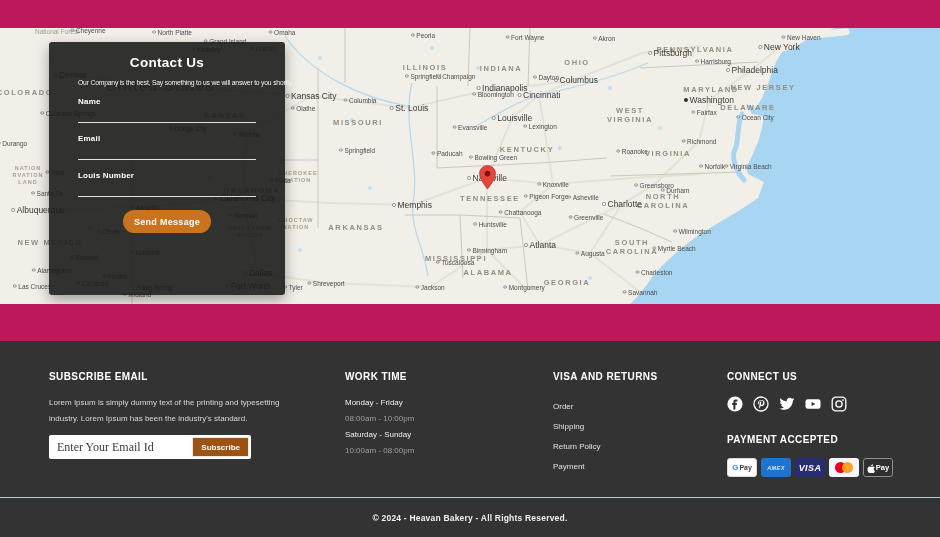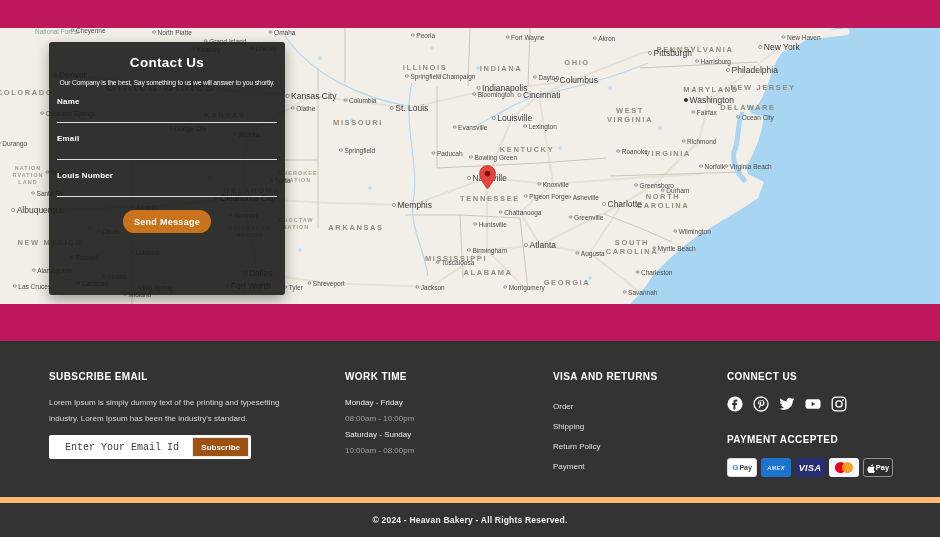--- a/index.html
+++ b/index.html
@@ -14,36 +14,36 @@
   .m-nation { position:absolute; transform:translate(-50%,-50%); color:#ab9f8d; font-size:5.5px; font-weight:bold; letter-spacing:1px; white-space:pre-line; text-align:center; line-height:1.3; }
   .m-park { position:absolute; transform:translate(-50%,-50%); color:#8aa88b; font-size:6.5px; white-space:pre-line; text-align:center; }
   .m-city { position:absolute; transform:translate(-50%,-50%); color:#4c4c4c; font-size:6.5px; white-space:nowrap; display:flex; align-items:center; }
   .m-city.big { font-size:8.5px; color:#3a3a3a; }
   .m-city .dot { width:3.5px; height:3.5px; border:1px solid #878787; background:#fff; border-radius:50%; margin-right:2px; flex:0 0 auto; }
   .m-city.cap .dot { background:#333; border-color:#333; }
   .region-label { position:absolute; left:160px; top:57px; transform:translate(-50%,-50%); color:#9a948a; font-size:15px; font-weight:bold; letter-spacing:1px; z-index:2; white-space:nowrap; }
   .pin { position:absolute; left:478px; top:136px; width:19px; height:27px; z-index:4; }
 
   
-  .contact-card { position:absolute; left:49px; top:14px; width:236px; height:253px; background:rgba(28,28,28,0.9); border-radius:3px; z-index:5; box-shadow:0 5px 14px rgba(0,0,0,0.35); padding:13px 8px 0; display:flex; flex-direction:column; }
+  .contact-card { position:absolute; left:49px; top:14px; width:236px; height:253px; background:rgba(28,28,28,0.9); border-radius:3px; z-index:5; box-shadow:0 5px 14px rgba(0,0,0,0.35); padding:13px 29px 0; display:flex; flex-direction:column; }
   .contact-card h2 { color:#fff; font-size:13.5px; font-weight:bold; text-align:center; letter-spacing:.3px; }
   .contact-card .sub { color:#f2f2f2; font-size:6.8px; letter-spacing:-0.2px; text-align:center; white-space:nowrap; margin-top:9px; }
   .field { margin-top:11px; }
   .field label { display:block; color:#fff; font-size:8px; font-weight:bold; letter-spacing:.2px; }
   .field input { display:block; width:100%; background:transparent; border:none; border-bottom:1px solid rgba(255,255,255,0.85); height:17px; color:#fff; font-size:9px; outline:none; }
   .send-btn { margin:13px auto 0; width:88px; height:23px; border:none; border-radius:12px; background:var(--send,#c9731d); color:#fff; font-size:9px; font-weight:bold; font-family:"Liberation Sans",sans-serif; letter-spacing:.3px; cursor:pointer; }
 
   
   footer { position:absolute; left:0; top:341px; width:940px; height:196px; background:var(--footerbg,#333333); color:#fff; }
   .col { position:absolute; top:30px; }
   .col h4 { color:#fff; font-size:10px; font-weight:bold; letter-spacing:.4px; }
   .col1 { left:49px; width:260px; }
   .col1 .ftext { margin-top:13px; color:#d8d8d8; font-size:8px; line-height:16px; width:252px; }
   .subscribe-row { margin-top:8px; position:relative; width:202px; height:24px; background:#fff; border-radius:2px; display:flex; align-items:center; }
-  .subscribe-row input { flex:1; height:100%; border:none; outline:none; background:transparent; font-size:10px; padding-left:16px; color:#222; font-family:Liberation Mono, monospace; }
+  .subscribe-row input { flex:1; height:100%; border:none; outline:none; background:transparent; font-size:12px; padding-left:8px; color:#222; font-family:Liberation Serif, serif; }
   .subscribe-row input::placeholder { color:#3a3a3a; }
   .sub-btn { position:absolute; right:2px; top:2px; height:20px; padding:0 8px; background:var(--subscribe,#9c5213); border:1px solid #efe7da; color:#fff; font-size:8px; font-weight:bold; font-family:"Liberation Sans",sans-serif; cursor:pointer; }
   .col2 { left:345px; width:180px; }
   .col2 ul, .col3 ul { list-style:none; margin-top:13px; }
   .col2 li { font-size:8px; line-height:16px; color:#efefef; }
   .col2 li.muted { color:#9f9f9f; }
   .col3 { left:553px; width:140px; }
   .col3 li a { font-size:8px; line-height:16px; color:#e2e2e2; text-decoration:none; display:inline-block; cursor:pointer; }
   .col4 { left:727px; width:180px; }
   #social-row { margin-top:14px; display:flex; gap:10px; }
@@ -56,21 +56,21 @@
   .gp-g { color:#4285f4; font-weight:bold; font-size:8px; margin-right:1px; }
   .gp-p { color:#3c4043; font-size:7px; font-weight:bold; }
   .badge.amex { background:var(--amex,#1f72cd); color:#cfe8ff; font-size:5.5px; font-weight:bold; font-style:italic; letter-spacing:.4px; }
   .badge.visa { background:var(--visa,#272d72); color:#fff; font-size:9px; font-weight:bold; font-style:italic; letter-spacing:.4px; }
   .badge.mc { background:#f4f6fa; }
   .mc-c { width:11px; height:11px; border-radius:50%; display:inline-block; }
   .mc-red { background:var(--mcred,#eb001b); }
   .mc-org { background:var(--mcorg,#f79e1b); margin-left:-4px; opacity:.95; }
   .badge.apay { background:#2f2f2f; border:1px solid #909090; color:#fff; font-size:7.5px; font-weight:bold; gap:1px; }
   .badge.apay svg { width:8px; height:10px; }
-  .copy-bar { position:absolute; left:0; bottom:0; width:100%; height:40px; border-top:6px solid #fdba74; display:flex; align-items:center; justify-content:center; }
+  .copy-bar { position:absolute; left:0; bottom:0; width:100%; height:40px; border-top:1px solid #fdba74; display:flex; align-items:center; justify-content:center; }
   .copy-bar span { color:#f0f0f0; font-size:8.5px; font-weight:bold; letter-spacing:.2px; }
 </style>
 </head>
 <body>
 
 <div class="page">
 
   <div class="map" id="map">
     <svg class="map-svg" viewBox="0 0 940 276">
 

